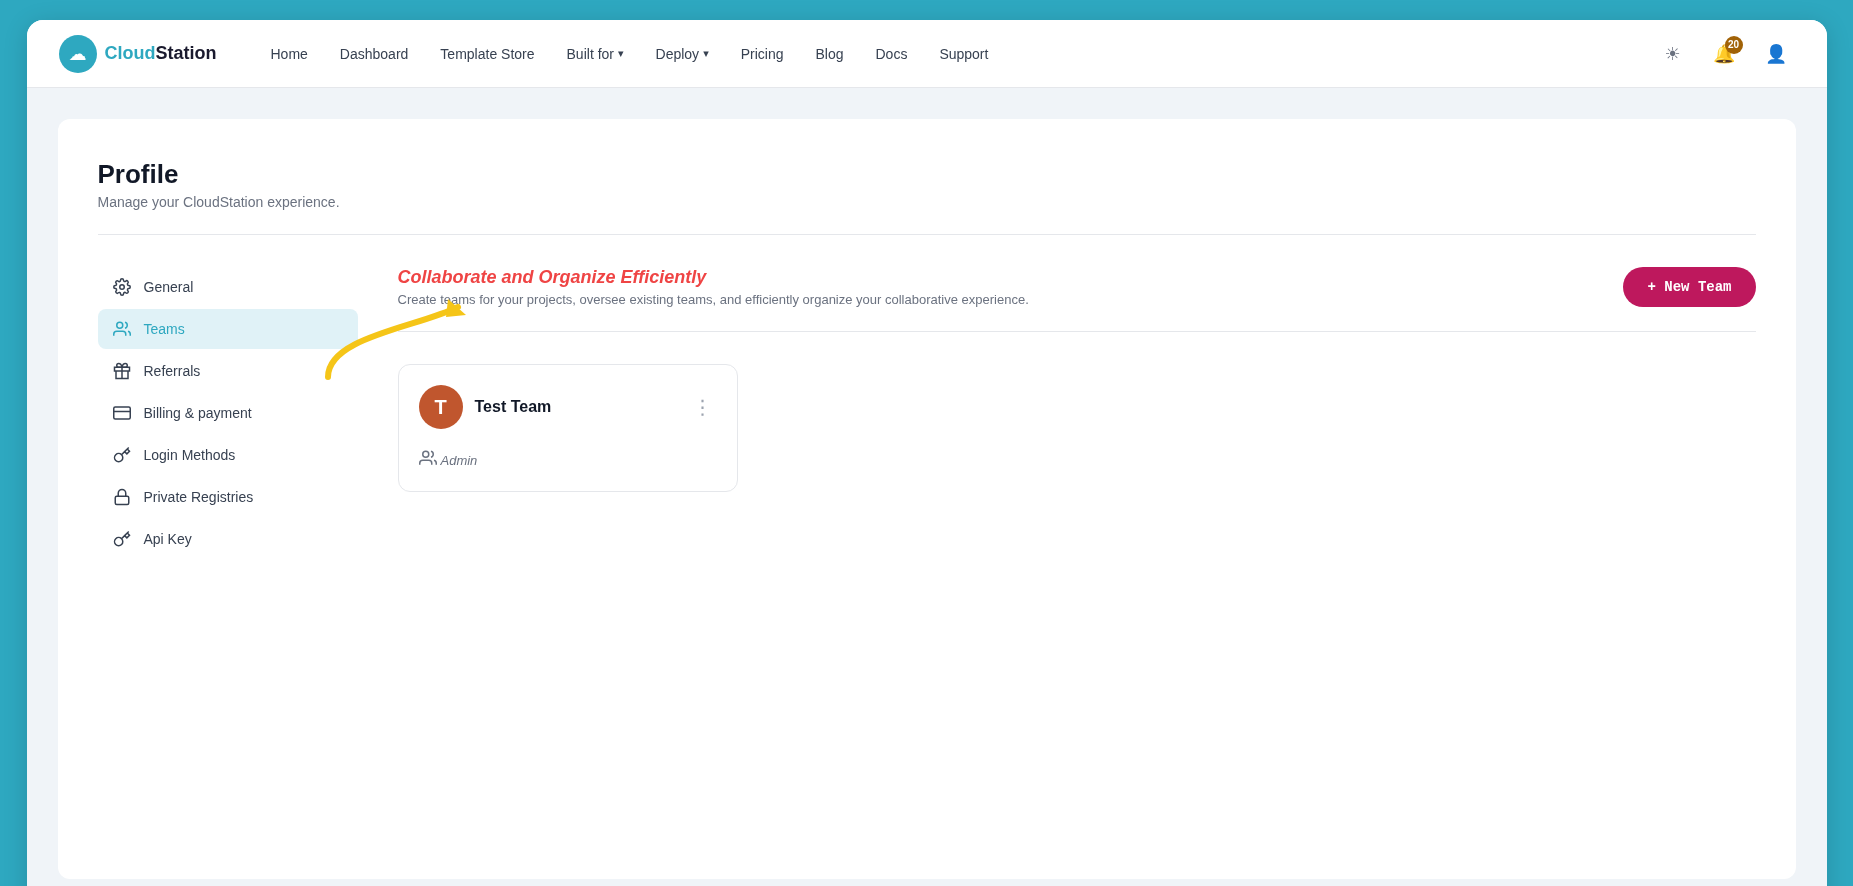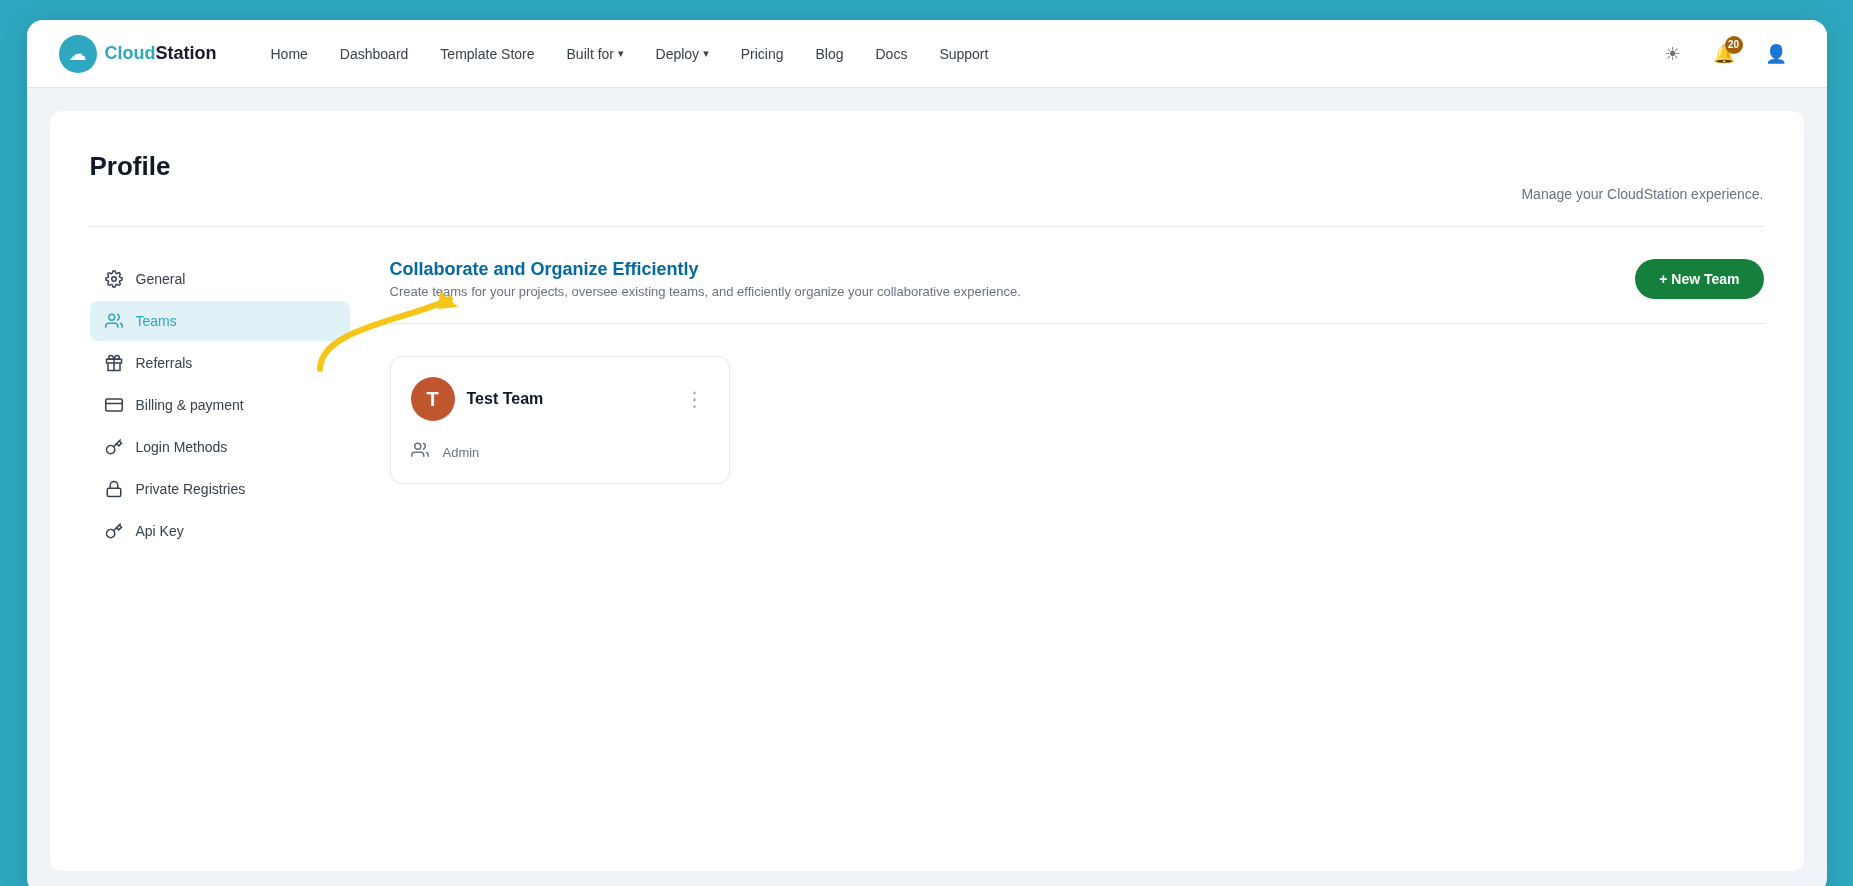--- a/index.html
+++ b/index.html
@@ -100,38 +100,37 @@
       height: 18px;
       font-size: 10px;
       display: flex;
       align-items: center;
       justify-content: center;
       font-weight: 700;
     }
     
     .page-body {
       background: #fff;
-      margin: 23px;
+      margin: 31px;
       border-radius: 12px;
       min-height: 760px;
       padding: 40px 40px 40px 40px;
     }
     .page-header {
       margin-bottom: 24px;
     }
     .page-title {
       font-size: 26px;
       font-weight: 700;
       color: #111827;
     }
     .page-subtitle {
       font-size: 14px;
       color: #6b7280;
       margin-top: 4px;
-      text-align: right;
     }
     .divider {
       height: 1px;
       background: #e5e7eb;
       margin: 0 0 32px 0;
     }
     .content-area {
       display: flex;
       gap: 40px;
     }
@@ -170,40 +169,42 @@
     }
     .teams-header {
       display: flex;
       align-items: flex-start;
       justify-content: space-between;
       margin-bottom: 24px;
     }
     .teams-header-text h2 {
       font-size: 18px;
       font-weight: 700;
-      color: #0369a1;
+      color: #ef4444;
+      font-style: italic;
     }
     .teams-header-text p {
       font-size: 13px;
       color: #6b7280;
       margin-top: 4px;
     }
     .new-team-btn {
-      background: #15803d;
+      background: #be185d;
       color: #fff;
       border: none;
       border-radius: 24px;
       padding: 12px 24px;
       font-size: 14px;
       font-weight: 600;
       cursor: pointer;
       display: flex;
       align-items: center;
       gap: 6px;
       white-space: nowrap;
+      font-family: Liberation Mono, monospace;
     }
     .content-divider {
       height: 1px;
       background: #e5e7eb;
       margin-bottom: 32px;
     }
     
     .team-card {
       border: 1px solid #e5e7eb;
       border-radius: 12px;
@@ -243,23 +244,24 @@
     .team-menu-btn {
       color: #9ca3af;
       font-size: 20px;
       cursor: pointer;
       padding: 4px;
       border-radius: 4px;
     }
     .team-card-footer {
       display: flex;
       align-items: center;
-      gap: 14px;
+      gap: 4px;
       color: #6b7280;
       font-size: 13px;
+      font-style: italic;
     }
     .team-role-icon {
       font-size: 16px;
     }
     .sidebar-wrapper {
       position: relative;
     }
     .arrow-container {
       position: absolute;
       left: 220px;

